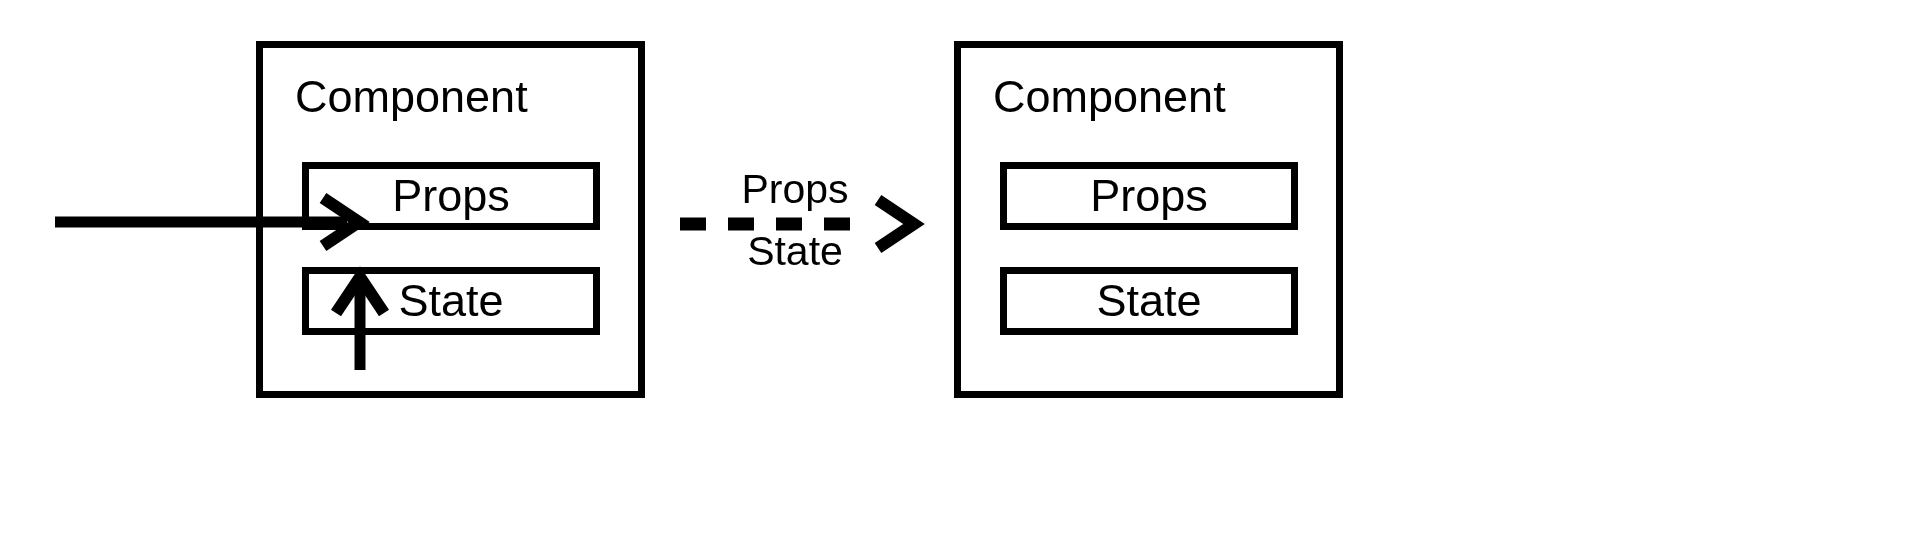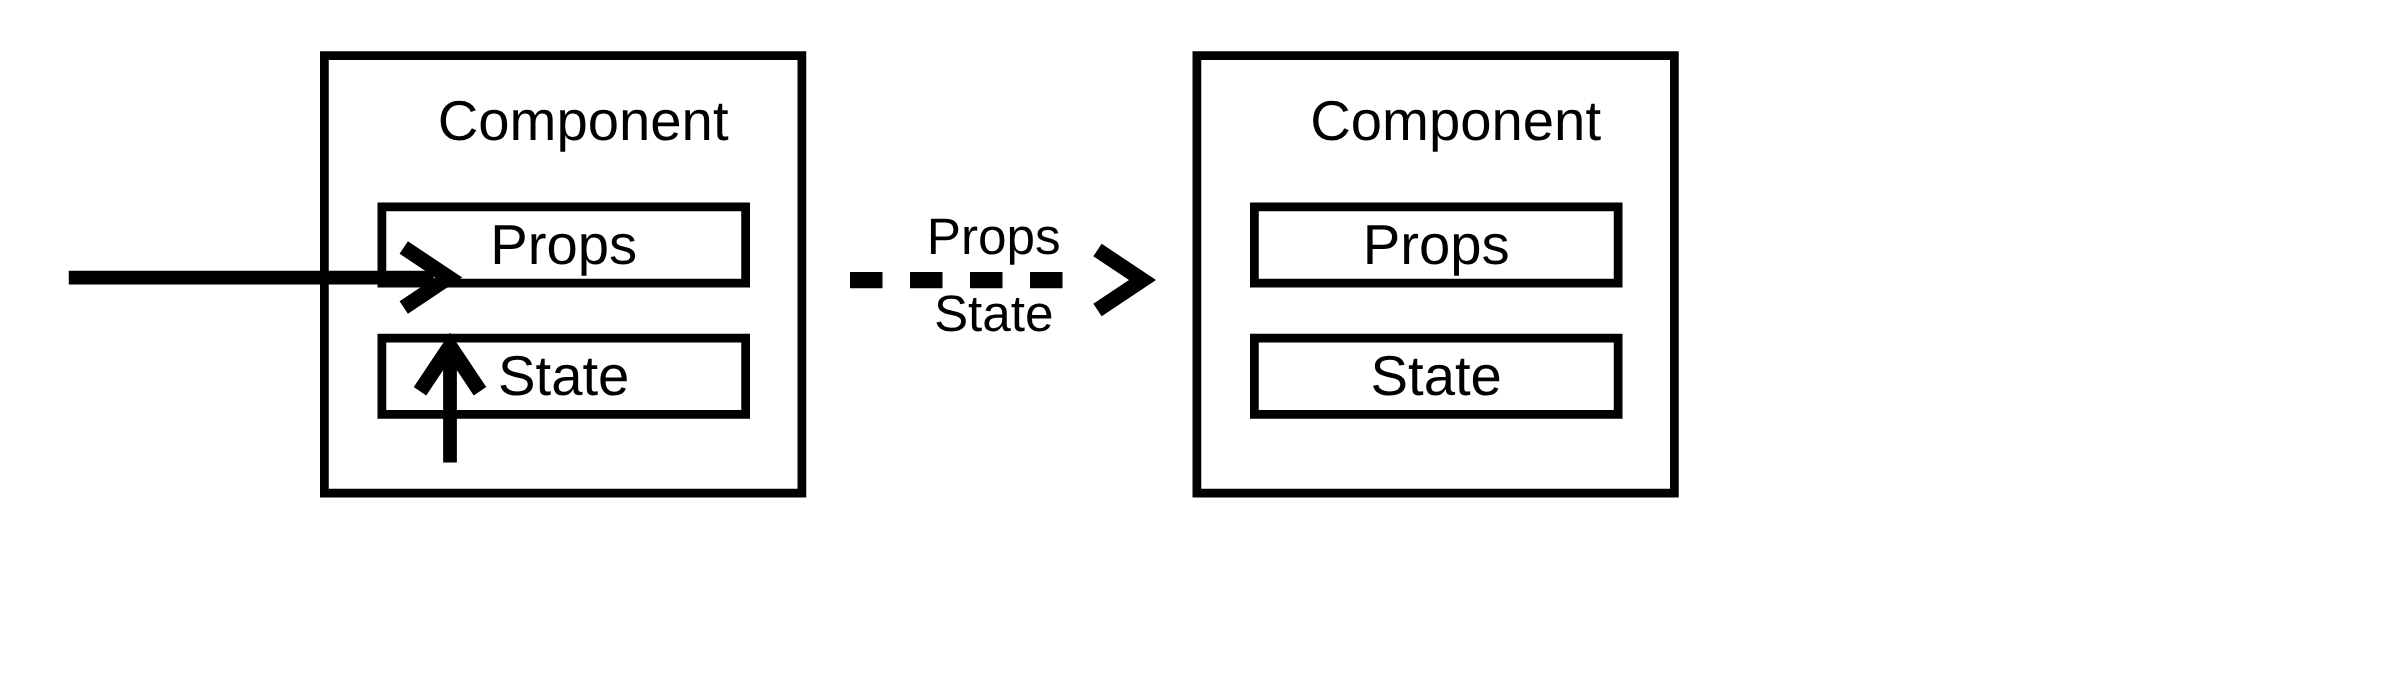--- a/index.html
+++ b/index.html
@@ -27,21 +27,21 @@
     background: transparent;
   }
   #component-left  { left: 256px; top: 41px; width: 389px; height: 357px; }
   #component-right { left: 954px; top: 41px; width: 389px; height: 357px; }
 
   .component-title {
     position: absolute;
     left: 0;
     right: 0;
     top: 23px;
-    text-align: center;
+    text-align: left;
     font-size: 45px;
     line-height: 52px;
     font-weight: 500;
     color: #000000;
     letter-spacing: 0px;
     white-space: nowrap;
     padding-left: 32px;
   }
 
   

